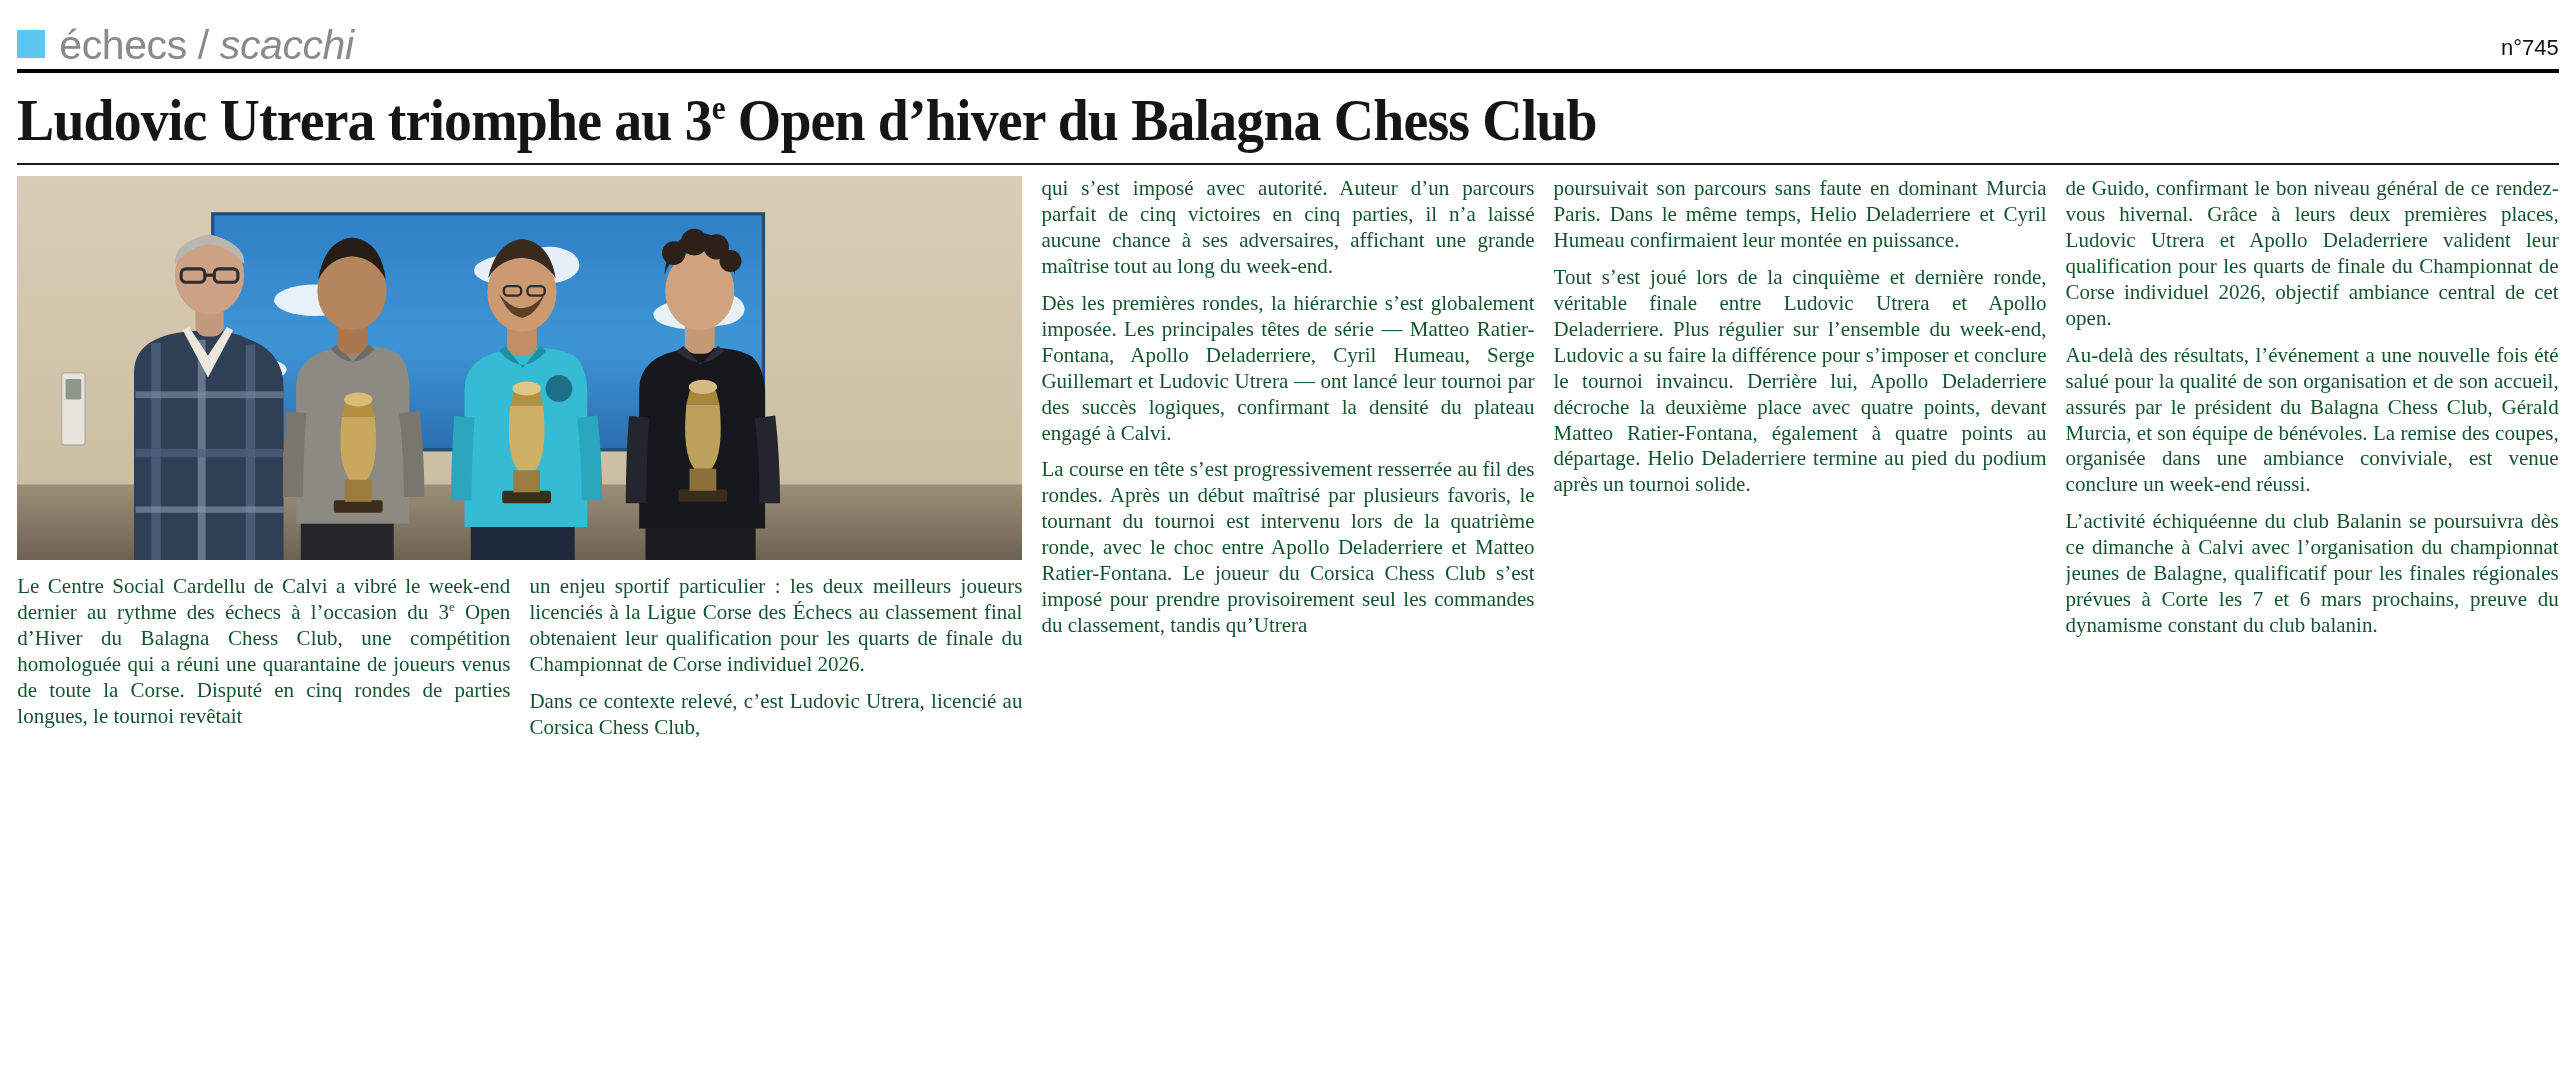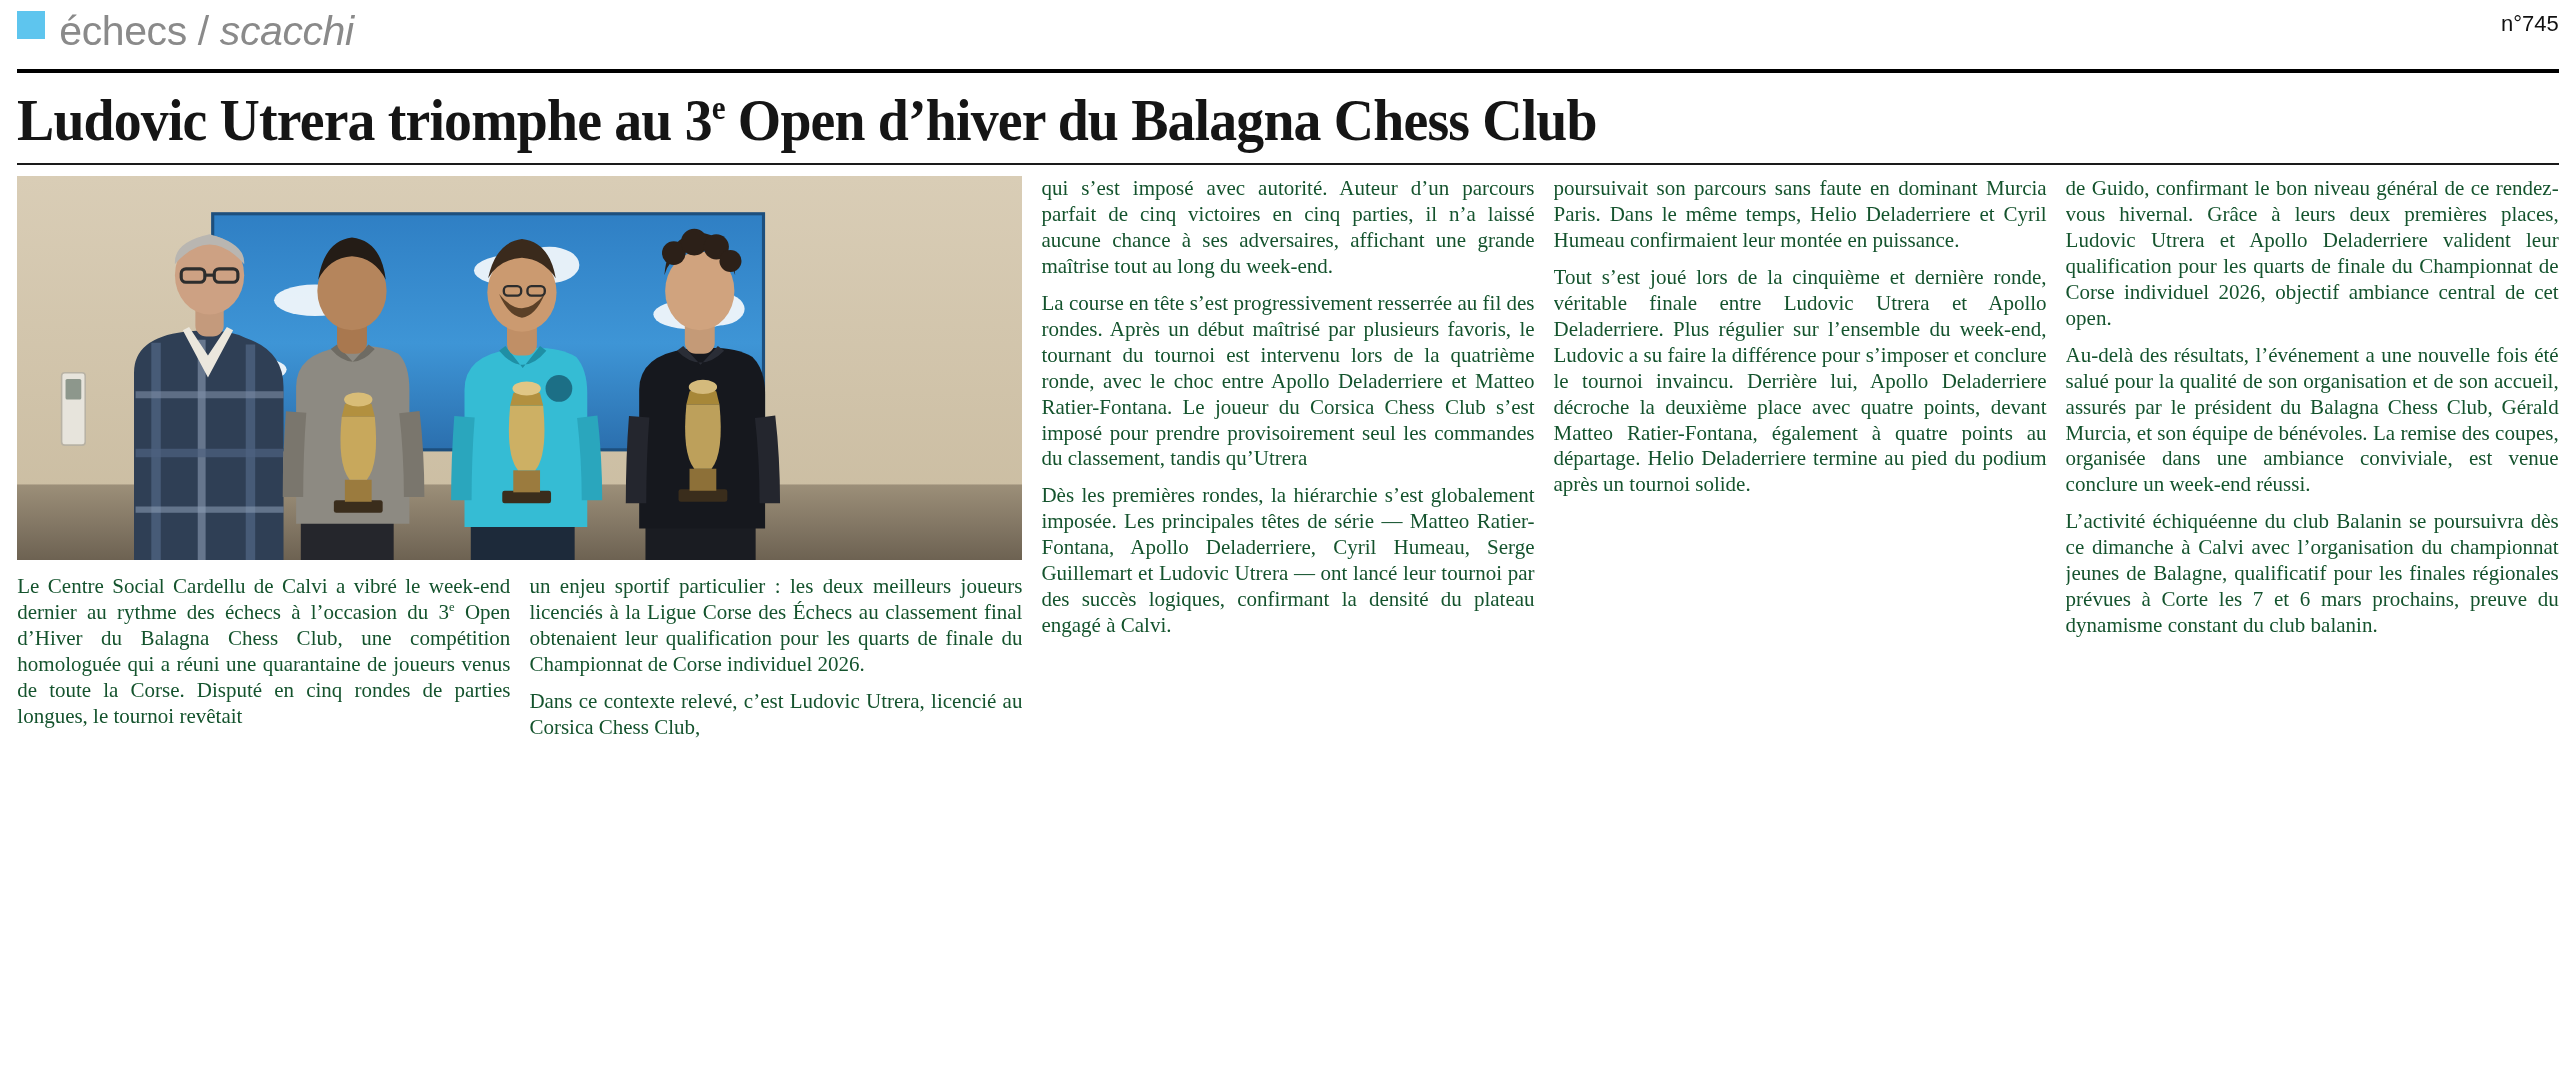--- a/index.html
+++ b/index.html
@@ -6,21 +6,21 @@
   html, body {
     width: 2576px; height: 1070px;
     background: #ffffff;
     font-family: "Liberation Serif", serif;
     overflow: hidden;
   }
   .page { position: relative; width: 2576px; height: 1070px; padding: 0 17.3px; }
 
   
   .masthead {
-    display: flex; 
+    display: flex; align-items: flex-end;
     height: 66px; padding-top: 11px;
   }
   .rubric-square {
     width: 28px; height: 28px; background: #5ec5ee;
     margin-right: 14px; margin-bottom: 7.9px; flex: 0 0 auto;
   }
   .rubric-text {
     font-family: "Liberation Sans", sans-serif;
     font-size: 41px; color: #8a8a8a; letter-spacing: -0.4px;
     line-height: 1; white-space: pre;
@@ -224,22 +224,22 @@
       <p>Le Centre Social Cardellu de Calvi a vibré le week-end dernier au rythme des échecs à l’occasion du 3<sup>e</sup> Open d’Hiver du Balagna Chess Club, une compétition homologuée qui a réuni une quarantaine de joueurs venus de toute la Corse. Disputé en cinq rondes de parties longues, le tournoi revêtait</p>
     </div>
 
     <div class="col under-photo">
       <p>un enjeu sportif particulier : les deux meilleurs joueurs licenciés à la Ligue Corse des Échecs au classement final obtenaient leur qualification pour les quarts de finale du Championnat de Corse individuel 2026.</p>
       <p>Dans ce contexte relevé, c’est Ludovic Utrera, licencié au Corsica Chess Club,</p>
     </div>
 
     <div class="col">
       <p>qui s’est imposé avec autorité. Auteur d’un parcours parfait de cinq victoires en cinq parties, il n’a laissé aucune chance à ses adversaires, affichant une grande maîtrise tout au long du week-end.</p>
+      <p>Dès les premières rondes, la hiérarchie s’est globalement imposée. Les principales têtes de série — Matteo Ratier-Fontana, Apollo Deladerriere, Cyril Humeau, Serge Guillemart et Ludovic Utrera — ont lancé leur tournoi par des succès logiques, confirmant la densité du plateau engagé à Calvi.</p>
       <p>La course en tête s’est progressivement resserrée au fil des rondes. Après un début maîtrisé par plusieurs favoris, le tournant du tournoi est intervenu lors de la quatrième ronde, avec le choc entre Apollo Deladerriere et Matteo Ratier-Fontana. Le joueur du Corsica Chess Club s’est imposé pour prendre provisoirement seul les commandes du classement, tandis qu’Utrera</p>
-      <p>Dès les premières rondes, la hiérarchie s’est globalement imposée. Les principales têtes de série — Matteo Ratier-Fontana, Apollo Deladerriere, Cyril Humeau, Serge Guillemart et Ludovic Utrera — ont lancé leur tournoi par des succès logiques, confirmant la densité du plateau engagé à Calvi.</p>
     </div>
 
     <div class="col">
       <p>poursuivait son parcours sans faute en dominant Murcia Paris. Dans le même temps, Helio Deladerriere et Cyril Humeau confirmaient leur montée en puissance.</p>
       <p>Tout s’est joué lors de la cinquième et dernière ronde, véritable finale entre Ludovic Utrera et Apollo Deladerriere. Plus régulier sur l’ensemble du week-end, Ludovic a su faire la différence pour s’imposer et conclure le tournoi invaincu. Derrière lui, Apollo Deladerriere décroche la deuxième place avec quatre points, devant Matteo Ratier-Fontana, également à quatre points au départage. Helio Deladerriere termine au pied du podium après un tournoi solide.</p>
     </div>
 
     <div class="col">
       <p>de Guido, confirmant le bon niveau général de ce rendez-vous hivernal. Grâce à leurs deux premières places, Ludovic Utrera et Apollo Deladerriere valident leur qualification pour les quarts de finale du Championnat de Corse individuel 2026, objectif ambiance central de cet open.</p>
       <p>Au-delà des résultats, l’événement a une nouvelle fois été salué pour la qualité de son organisation et de son accueil, assurés par le président du Balagna Chess Club, Gérald Murcia, et son équipe de bénévoles. La remise des coupes, organisée dans une ambiance conviviale, est venue conclure un week-end réussi.</p>

